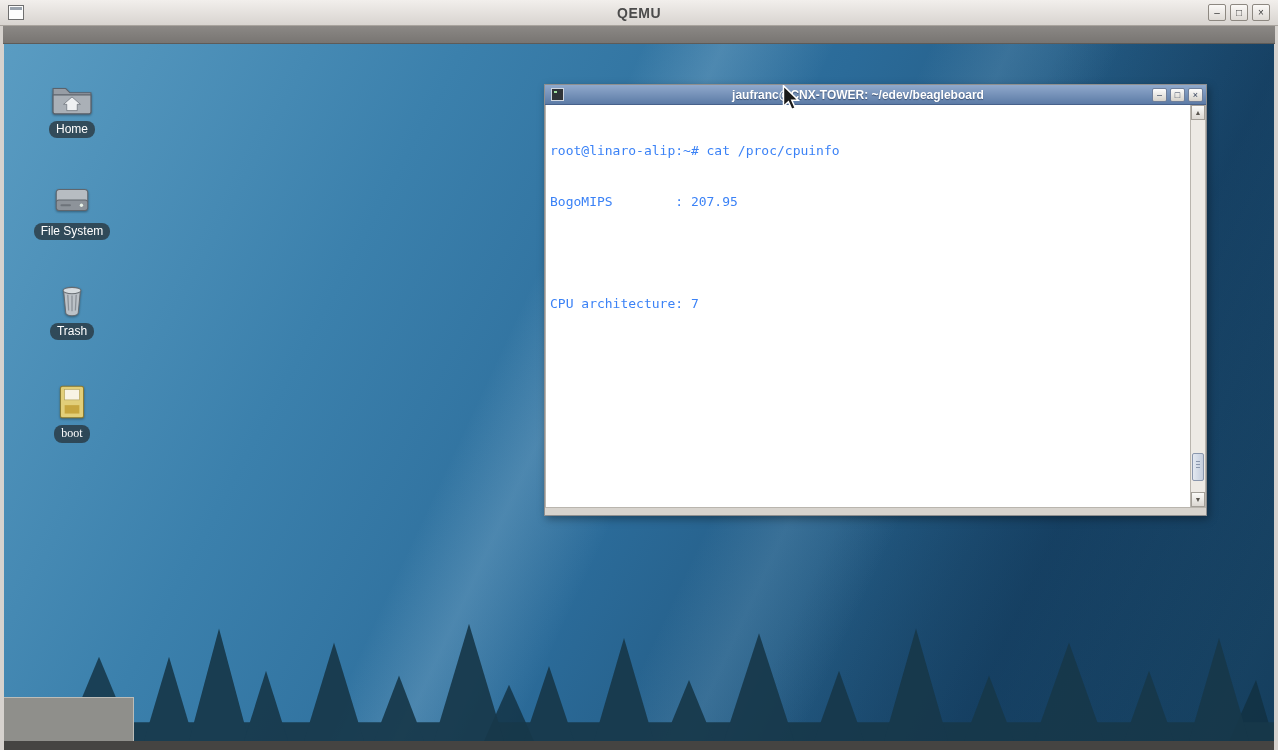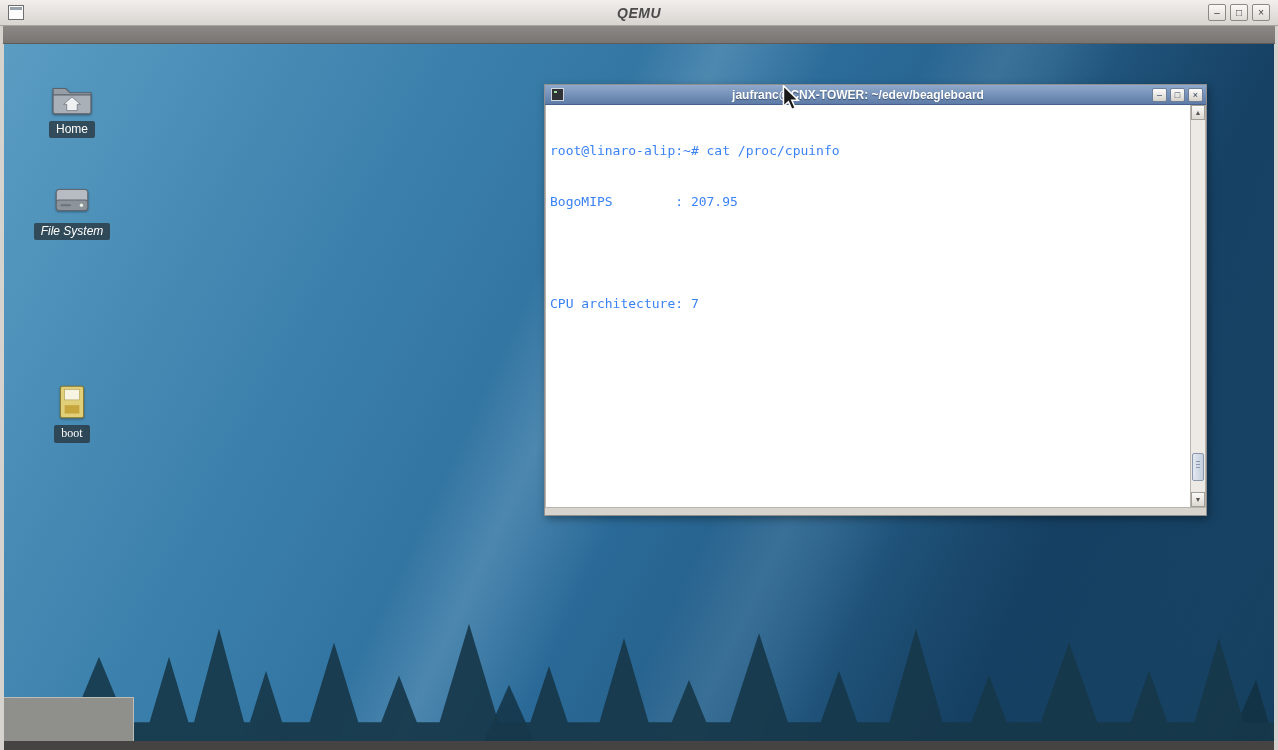--- a/index.html
+++ b/index.html
@@ -4,21 +4,21 @@
 <style>
   * { margin:0; padding:0; box-sizing:border-box; }
   html,body { width:1278px; height:750px; overflow:hidden; font-family:"Liberation Sans", sans-serif; }
   #stage { position:relative; width:1278px; height:750px; background:#d6d2ce; overflow:hidden; }
 
   
   .qemu-titlebar {
     position:absolute; top:0; left:0; right:0; height:26px;
     background:linear-gradient(#f2efec,#d8d4d0);
     border-bottom:1px solid #a8a39d;
-    display:flex; align-items:center;font-style:italic;
+    display:flex; align-items:center;
   }
   .qemu-title {
     position:absolute; left:0; right:0; text-align:center;
     font-weight:bold; font-size:14px; color:#4b4b4b; letter-spacing:0.5px;
   }
   .qemu-app-icon {
     position:absolute; left:8px; top:5px; width:16px; height:15px;
     background:#fdfdfd; border:1px solid #6f6f6f;
   }
   .qemu-app-icon::before {
@@ -62,27 +62,27 @@
     position:absolute; left:0; bottom:9px; width:130px; height:44px;
     background:#8f8f8b; border:1px solid #bdbdb8; border-left:none; border-bottom:none;
   }
 
   
   .desk-icon {
     position:absolute; width:84px; display:flex; flex-direction:column; align-items:center;
     cursor:default;
   }
   .di-home { left:26px; top:36px; }
-  .di-fs   { left:26px; top:138px;font-style:italic; }
+  .di-fs   { left:26px; top:138px; }
   .di-trash{ left:26px; top:238px; }
   .di-boot { left:26px; top:340px;font-family:Liberation Serif, serif; }
   .desk-icon .glyph { width:42px; height:36px; filter:drop-shadow(0 1px 1px rgba(0,0,0,0.35)); }
   .desk-icon .label {
     margin-top:5px; font-size:12px; color:#ffffff;
-    background:rgba(30,30,30,0.62); padding:1px 7px 2px; border-radius:2px;
+    background:rgba(30,30,30,0.62); padding:1px 7px 2px; border-radius:8px;
     white-space:nowrap;
   }
 
   
   .term {
     position:absolute; left:540px; top:40px; width:663px; height:432px;
     background:#d7d3cd; border:1px solid #8f8f8f;
     box-shadow:2px 3px 8px rgba(0,0,0,0.35);
     display:flex; flex-direction:column;
   }
@@ -200,20 +200,28 @@
     <div class="desk-icon di-fs">
       <svg class="glyph" viewBox="0 0 40 34">
         <rect x="5" y="7" width="30" height="14" rx="3" fill="#b7bcc2" stroke="#60666d"></rect>
         <rect x="5" y="17" width="30" height="10" rx="2.5" fill="#8d939a" stroke="#60666d"></rect>
         <circle cx="29" cy="22" r="1.6" fill="#e8f2e8"></circle>
         <rect x="9" y="21" width="10" height="2" rx="1" fill="#6d737a"></rect>
       </svg>
       <span class="label">File System</span>
     </div>
 
+    <div class="desk-icon di-trash">
+      <svg class="glyph" viewBox="0 0 40 34">
+        <path d="M12,8 L14,29 a6,3 0 0 0 12,0 L28,8" fill="#bcc2c8" stroke="#666c72"></path>
+        <ellipse cx="20" cy="8" rx="8.5" ry="3" fill="#d7dce0" stroke="#666c72"></ellipse>
+        <path d="M16,12 l0.8,15 M20,12.6 l0,15 M24,12 l-0.8,15" stroke="#8a9097" stroke-width="1.2" fill="none"></path>
+      </svg>
+      <span class="label">Trash</span>
+    </div>
 
     <div class="desk-icon di-boot">
       <svg class="glyph" viewBox="0 0 40 34">
         <rect x="9" y="2" width="22" height="30" rx="2" fill="#e2cf79" stroke="#8a7a30"></rect>
         <rect x="13" y="5" width="14" height="10" fill="#f8f4e4" stroke="#b3a25c" stroke-width="0.6"></rect>
         <rect x="13" y="20" width="14" height="8" fill="#c7a63e"></rect>
       </svg>
       <span class="label">boot</span>
     </div>
 

